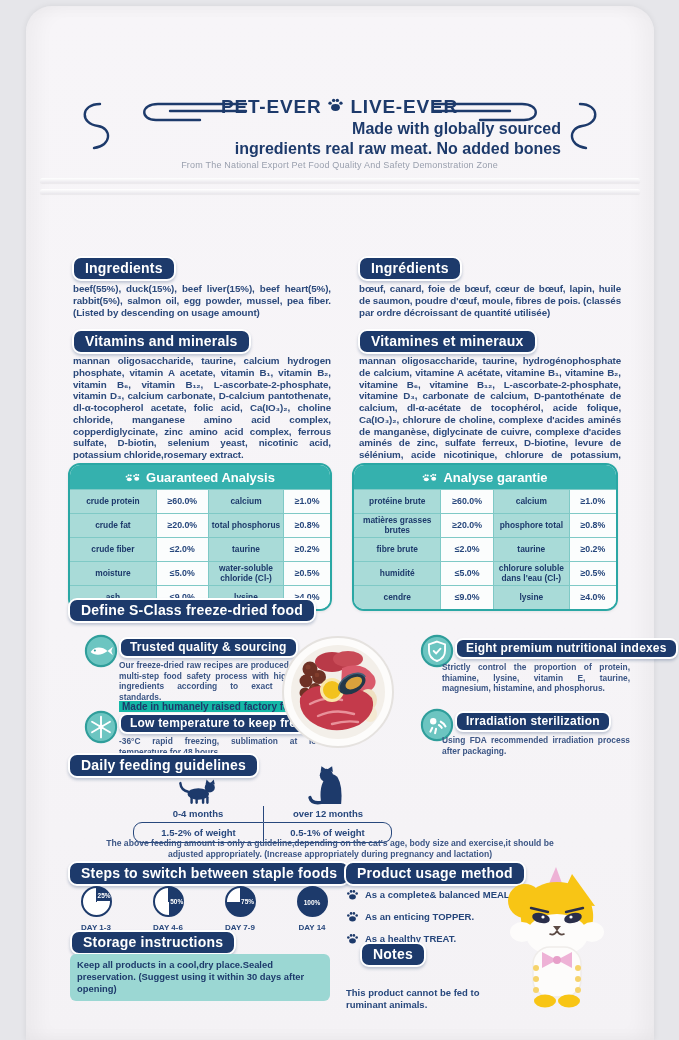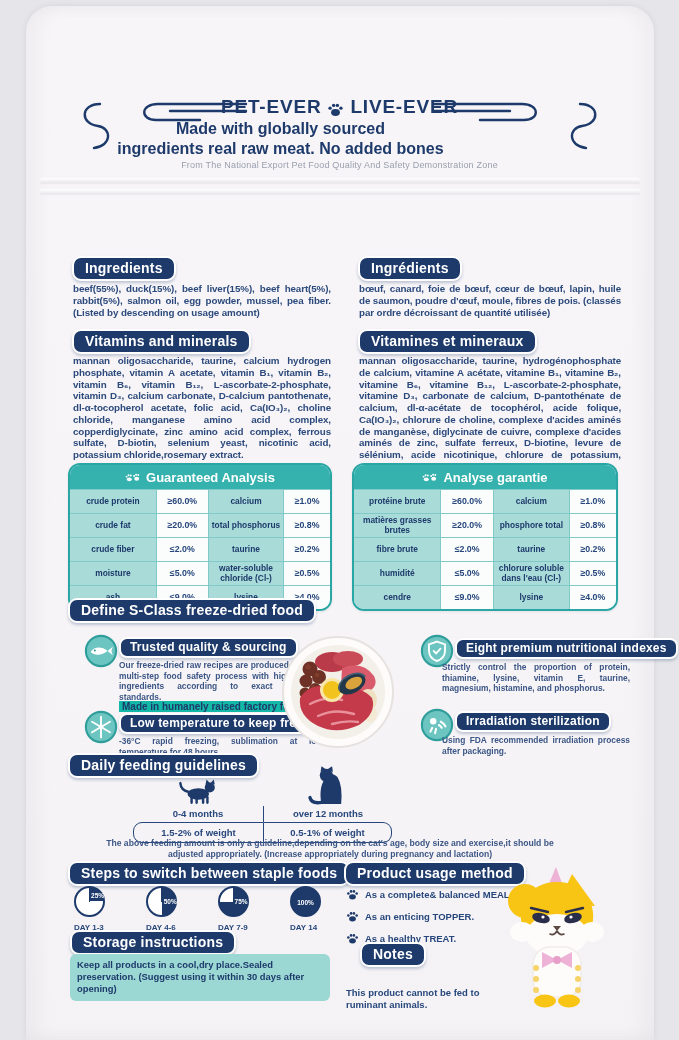--- a/index.html
+++ b/index.html
@@ -19,21 +19,21 @@
   .seal div{height:5px;border-radius:3px;background:linear-gradient(180deg,#ffffff, #e9e7ec);margin-bottom:6px;box-shadow:0 1px 1px rgba(0,0,0,.05);}
   .abs{position:absolute;}
   .pill{
     display:inline-block;background:#1d3a6b;color:#fff;font-weight:bold;
     border:2px solid #fff;border-radius:9px;padding:2px 11px 3px;
     font-size:14px;letter-spacing:.2px;box-shadow:0 2px 3px rgba(29,58,107,.25);
     white-space:nowrap;
   }
   .pill.small{font-size:12px;padding:1px 9px 2px;border-radius:8px;}
   .body-text{font-size:9.8px;line-height:1.2;font-weight:bold;color:#2c4a7c;letter-spacing:-.1px;text-align:justify;}
-  .brand{font-size:19px;font-weight:bold;letter-spacing:.8px;color:#1d3a6b;display:flex;align-items:flex-end;justify-content:center;gap:6px;}
+  .brand{font-size:19px;font-weight:bold;letter-spacing:.8px;color:#1d3a6b;display:flex;align-items:flex-start;justify-content:center;gap:6px;}
   .tagline{font-size:16px;font-weight:bold;color:#1d3a6b;text-align:center;line-height:1.22;}
   .subtag{font-size:9px;color:#9aa0ae;text-align:center;letter-spacing:.2px;}
   
   .gtable{border:2px solid #2aa7a4;border-radius:12px;overflow:hidden;background:#fff;box-shadow:0 1px 3px rgba(0,0,0,.08);}
   .gtable .ghead{
     background:#35b1ae;color:#fff;font-weight:bold;font-size:13px;
     display:flex;align-items:center;justify-content:center;gap:5px;height:24px;
   }
   .grid{display:grid;grid-template-columns:33% 20% 29% 18%;}
   .grid .cell{
@@ -55,21 +55,21 @@
   .feed-col:last-child .feed-age{border-right:none;}
   .feed-amt{
     text-align:center;font-size:9.5px;font-weight:bold;color:#27477c;
     border:1.5px solid #27477c;border-left:none;padding:4px 0;
   }
   .feed-col:first-child .feed-amt{border-left:1.5px solid #27477c;border-radius:9px 0 0 9px;}
   .feed-col:last-child .feed-amt{border-radius:0 9px 9px 0;}
   .feed-note{font-size:8.6px;font-weight:bold;color:#3c5685;text-align:center;line-height:1.3;}
   
   .steps{display:flex;gap:28px;}
-  .step{display:flex;flex-direction:column;width:44px;}
+  .step{display:flex;flex-direction:column;align-items:center;width:44px;}
   .pie{width:31px;height:31px;border-radius:50%;border:2px solid #1d3a6b;position:relative;box-sizing:border-box;}
   .pie span{position:absolute;font-size:6.5px;font-weight:bold;color:#fff;}
   .step .day{margin-top:6px;font-size:8px;font-weight:bold;color:#27477c;white-space:nowrap;}
   
   .usage-item{display:flex;align-items:center;gap:6px;margin-bottom:9px;}
   .usage-item span{font-size:9.5px;font-weight:bold;color:#27477c;}
   .storage-box{background:#9bd7d3;border-radius:6px;padding:5px 7px;font-size:9.4px;font-weight:bold;color:#1d3a6b;line-height:1.3;}
   .notes-body{font-size:9.5px;font-weight:bold;color:#27477c;line-height:1.3;margin-top:21px;}
 </style>
 </head>
@@ -94,21 +94,21 @@
     <g fill="#1d3a6b">
         <ellipse cx="10" cy="13.5" rx="5.2" ry="4"></ellipse>
         <circle cx="3.6" cy="8.4" r="2"></circle>
         <circle cx="7.8" cy="5.2" r="2"></circle>
         <circle cx="12.2" cy="5.2" r="2"></circle>
         <circle cx="16.4" cy="8.4" r="2"></circle>
       </g>
   </svg>
   <span>LIVE-EVER</span>
 </div>
-<div class="abs tagline" style="left:0;top:119px;width:561px;">
+<div class="abs tagline" style="left:0;top:119px;width:561px;text-align:right;">
   <div>Made with globally sourced</div>
   <div>ingredients real raw meat. No added bones</div>
 </div>
 <div class="abs subtag" style="left:0;top:160px;width:679px;">From The National Export Pet Food Quality And Safety Demonstration Zone</div>
 
 <div class="seal">
     <div></div>
     <div></div>
   </div>
 

